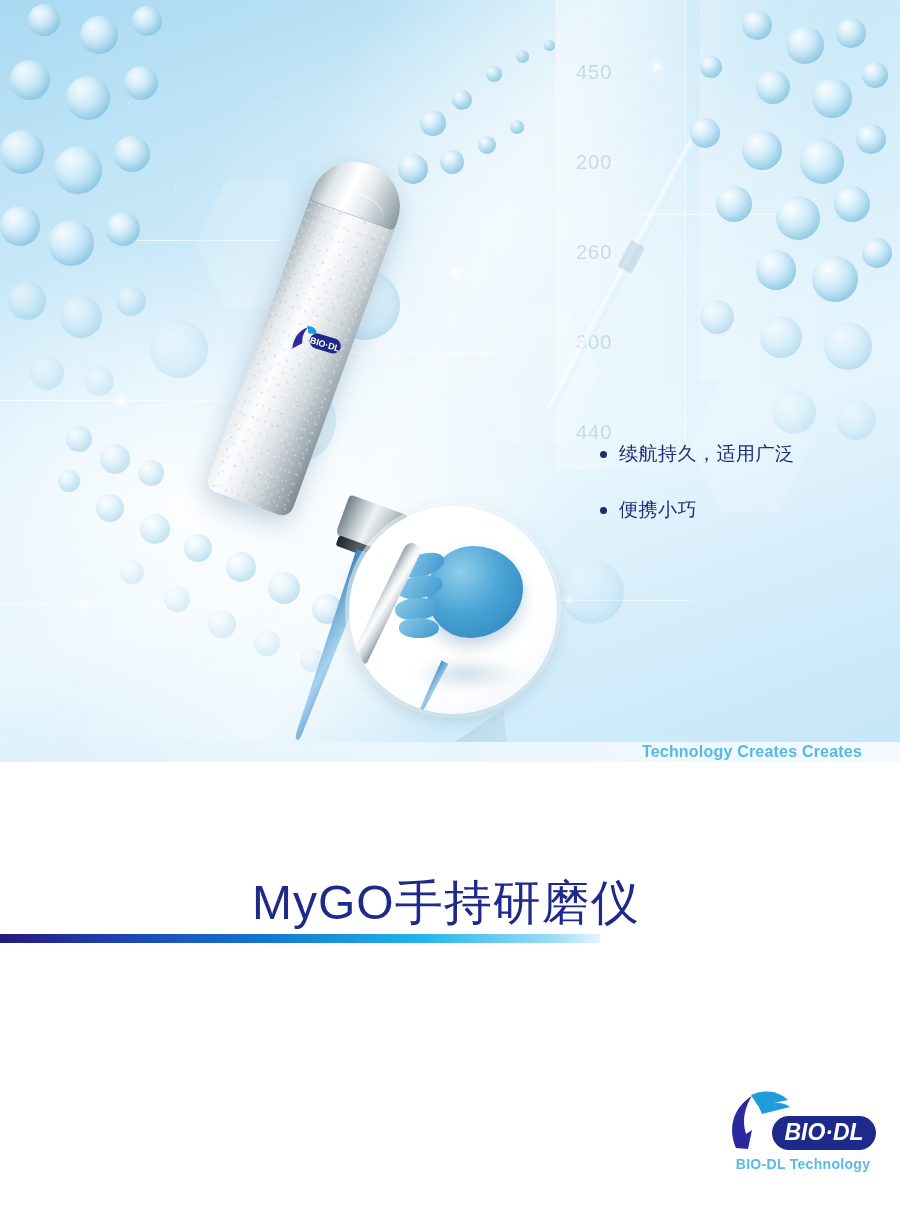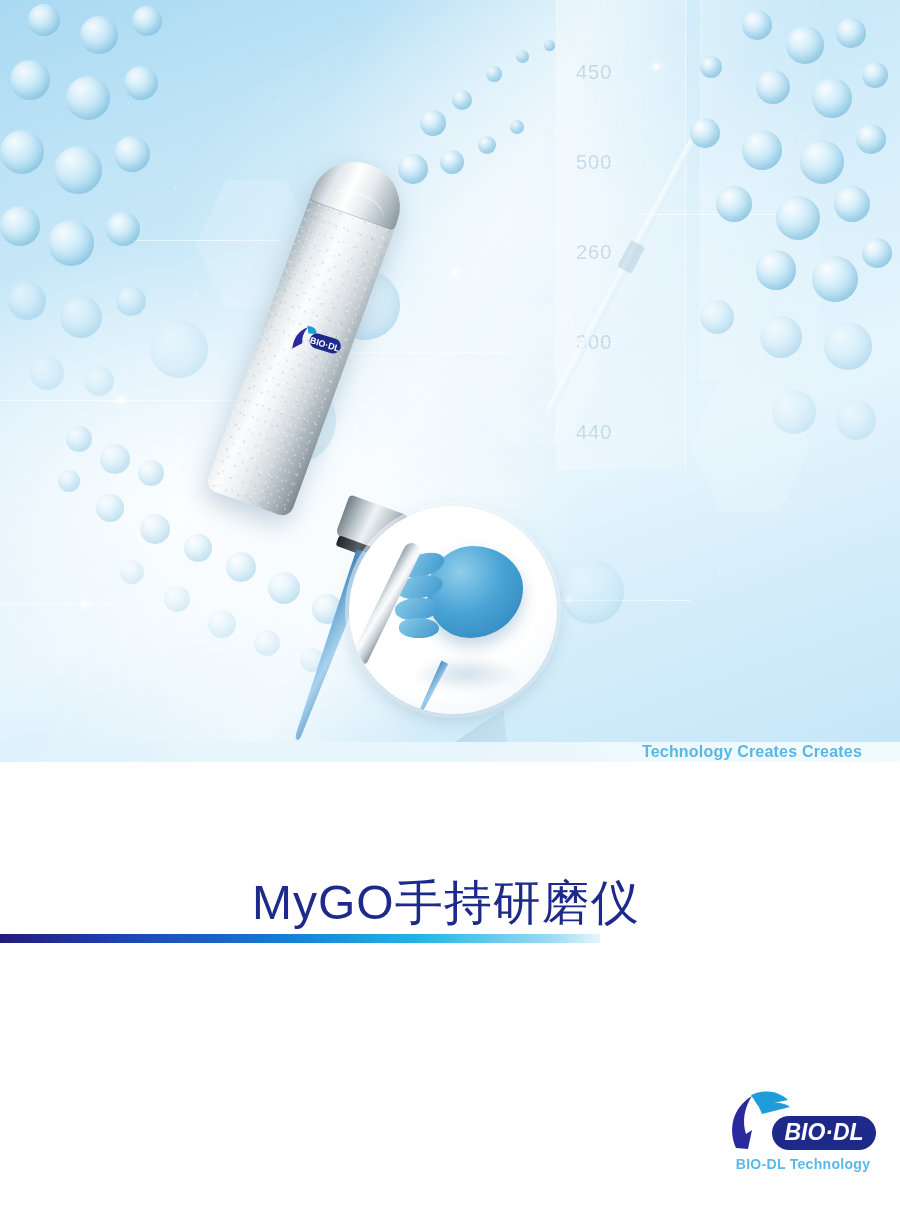--- a/index.html
+++ b/index.html
@@ -244,21 +244,21 @@
 
 <div class="hero">
   <div class="hero-wash"></div>
 
   <div class="glass-col"></div>
   <div class="glass-col2"></div>
   <div class="grad-marks">
     <i style="top:62px"></i>
       <span style="top:50px">450</span>
     <i style="top:152px"></i>
-      <span style="top:140px">500</span>
+      <span style="top:140px">200</span>
     <i style="top:242px"></i>
       <span style="top:230px">260</span>
     <i style="top:332px"></i>
       <span style="top:320px">300</span>
     <i style="top:422px"></i>
       <span style="top:410px">440</span>
   </div>
   <div class="pipette"></div>
 
   <div class="hexes">
@@ -390,20 +390,28 @@
     <div class="glove"></div>
     <div class="finger" style="left:52px; top:48px; width:44px; height:22px; transform:rotate(-18deg);"></div>
     <div class="finger" style="left:48px; top:70px; width:46px; height:22px; transform:rotate(-12deg);"></div>
     <div class="finger" style="left:46px; top:92px; width:44px; height:22px; transform:rotate(-6deg);"></div>
     <div class="finger" style="left:50px; top:112px; width:40px; height:20px; transform:rotate(0deg);"></div>
     <div class="mini-dev"></div>
     <div class="mini-probe"></div>
   </div>
 
   <div class="bullets">
+    <div class="bullet">
+      <span class="dot"></span>
+      <span>续航持久，适用广泛</span>
+    </div>
+    <div class="bullet">
+      <span class="dot"></span>
+      <span>便携小巧</span>
+    </div>
   </div>
 
   <div class="tag-band"></div>
   <div class="tagline">Technology Creates Creates</div>
 </div>
 
 <div class="title">MyGO手持研磨仪</div>
 <div class="title-rule"></div>
 
 <div class="footer-logo">

